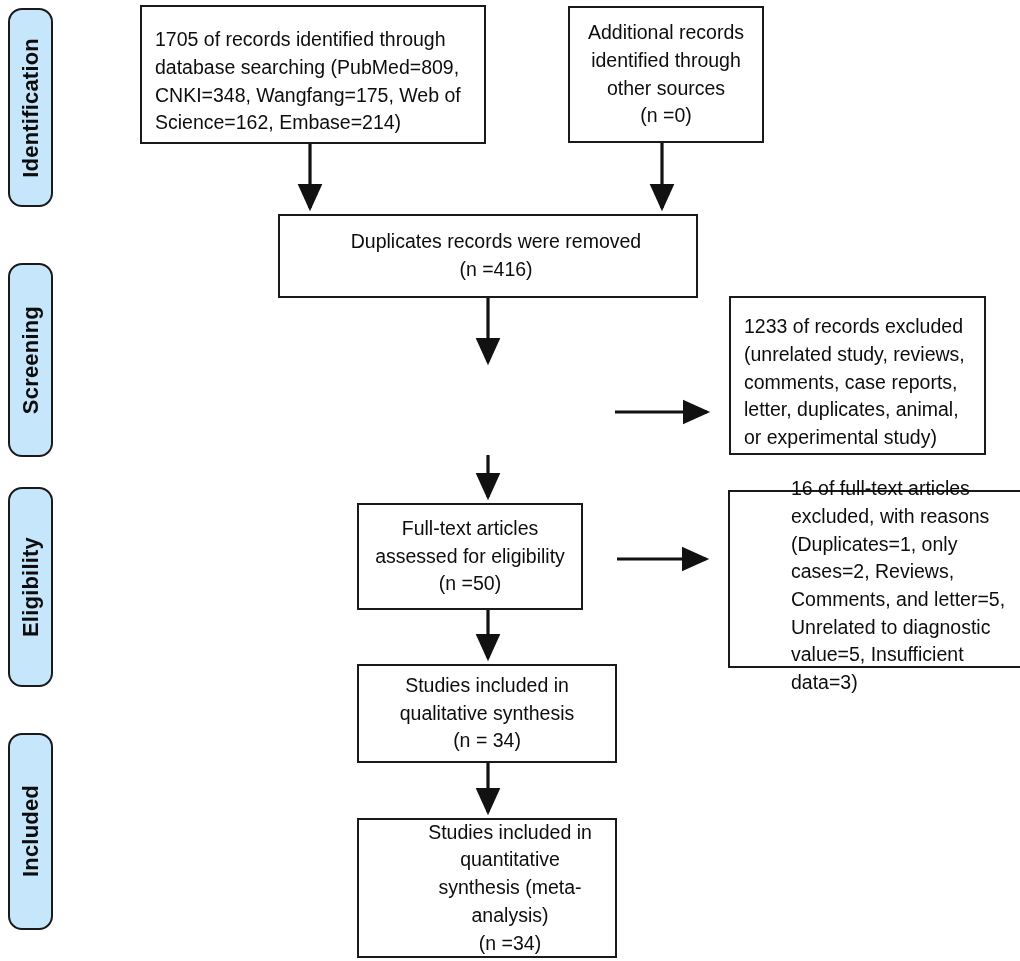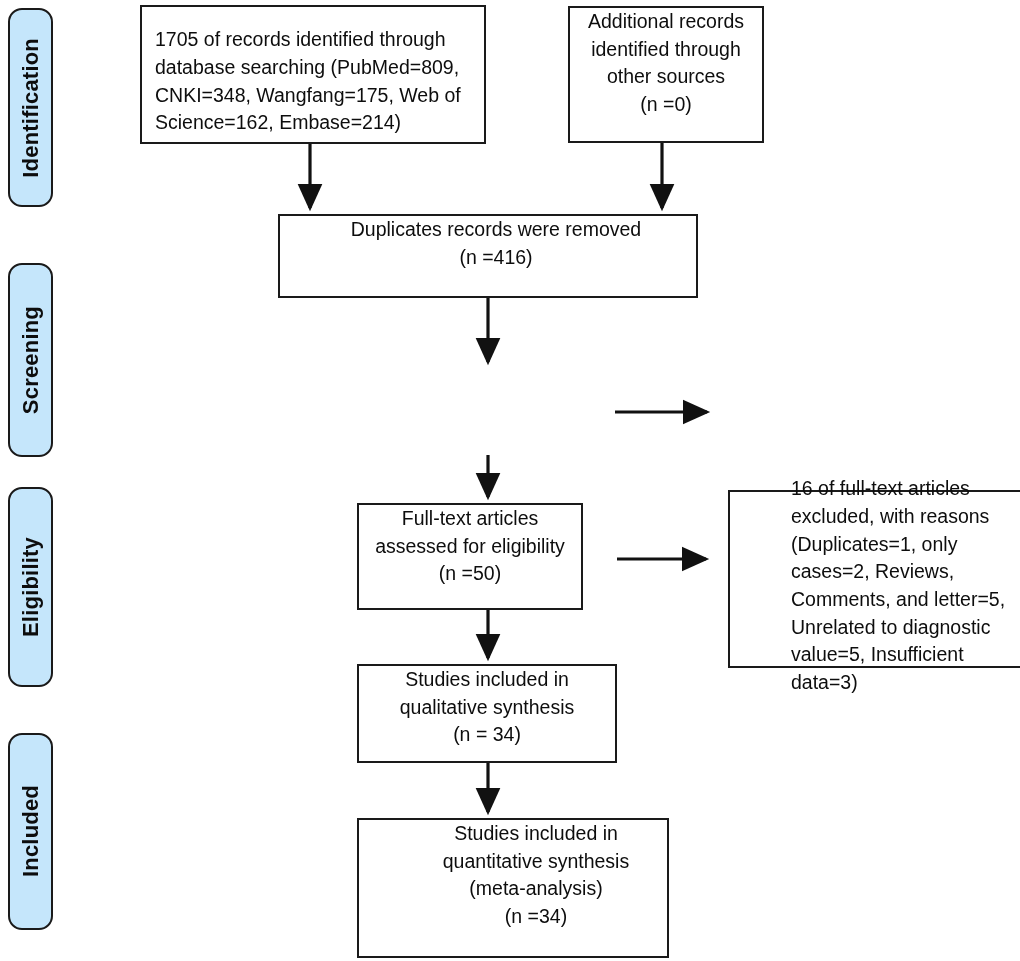--- a/index.html
+++ b/index.html
@@ -37,21 +37,21 @@
     letter-spacing: 0.2px;
     white-space: nowrap;
     font-family: "Liberation Sans", sans-serif;
   }
   .flow-box {
     position: absolute;
     box-sizing: border-box;
     background: #ffffff;
     border: 2px solid #1a1a1a;
     display: flex;
-    align-items: flex-start;
+    align-items: center;
     font-size: 19.5px;
     line-height: 1.42;
     color: #0d0d0d;
     font-family: "Liberation Sans", sans-serif;
   }
   .flow-box .box-text {
     width: 100%;
     white-space: pre-line;
     padding: 0 13px;
   }
@@ -122,33 +122,36 @@
     <span class="box-text">Additional records identified through other sources
 (n =0)</span>
   </div>
 
   <div class="flow-box align-center" style="left:278px; top:214px; width:420px; height:84px;padding-left:16px;">
     <span class="box-text">Duplicates records were removed
 (n =416)</span>
   </div>
 
 
+  <div class="flow-box align-left pad-top" style="left:713px; top:296px; width:257px; height:159px;">
+    <span class="box-text">1233 of records excluded (unrelated study, reviews, comments, case reports, letter, duplicates, animal, or experimental study)</span>
+  </div>
 
   <div class="flow-box align-center" style="left:357px; top:503px; width:226px; height:107px;">
     <span class="box-text">Full-text articles assessed for eligibility
 (n =50)</span>
   </div>
 
   <div class="flow-box align-left pad-top" style="left:712px; top:490px; width:302px; height:178px;padding-left:48px;">
     <span class="box-text">16 of full-text articles excluded, with reasons (Duplicates=1, only cases=2, Reviews, Comments, and letter=5, Unrelated to diagnostic value=5, Insufficient data=3)</span>
   </div>
 
   <div class="flow-box align-center" style="left:357px; top:664px; width:260px; height:99px;">
     <span class="box-text">Studies included in qualitative synthesis
 (n = 34)</span>
   </div>
 
-  <div class="flow-box align-center" style="left:357px; top:818px; width:312px; height:140px;padding-left:46px;">
+  <div class="flow-box align-center" style="left:357px; top:818px; width:260px; height:140px;padding-left:46px;">
     <span class="box-text">Studies included in quantitative synthesis (meta-analysis)
 (n =34)</span>
   </div>
 
 </div>
 
 </body></html>

